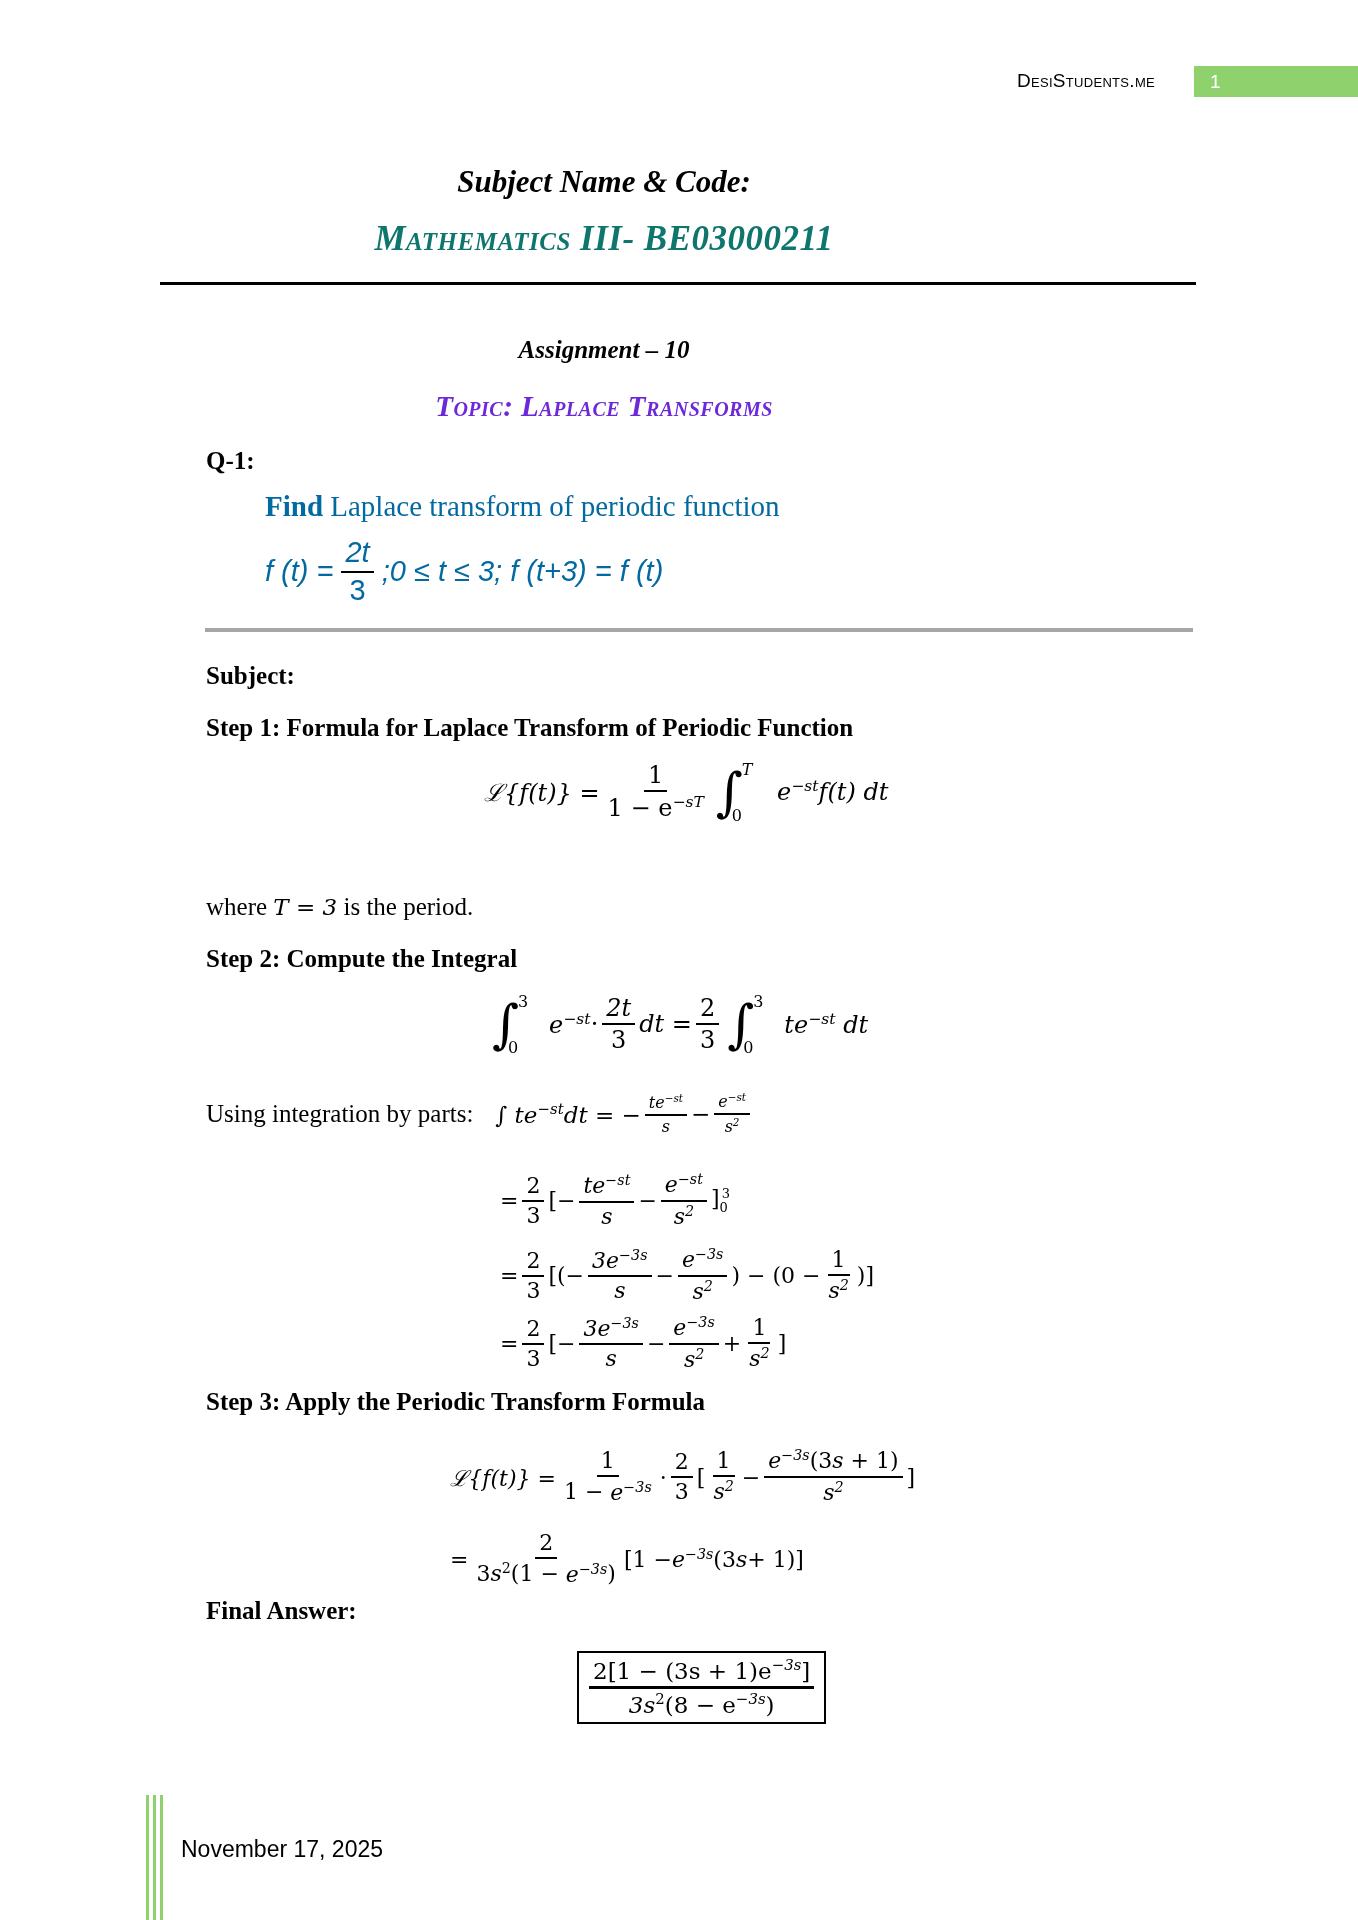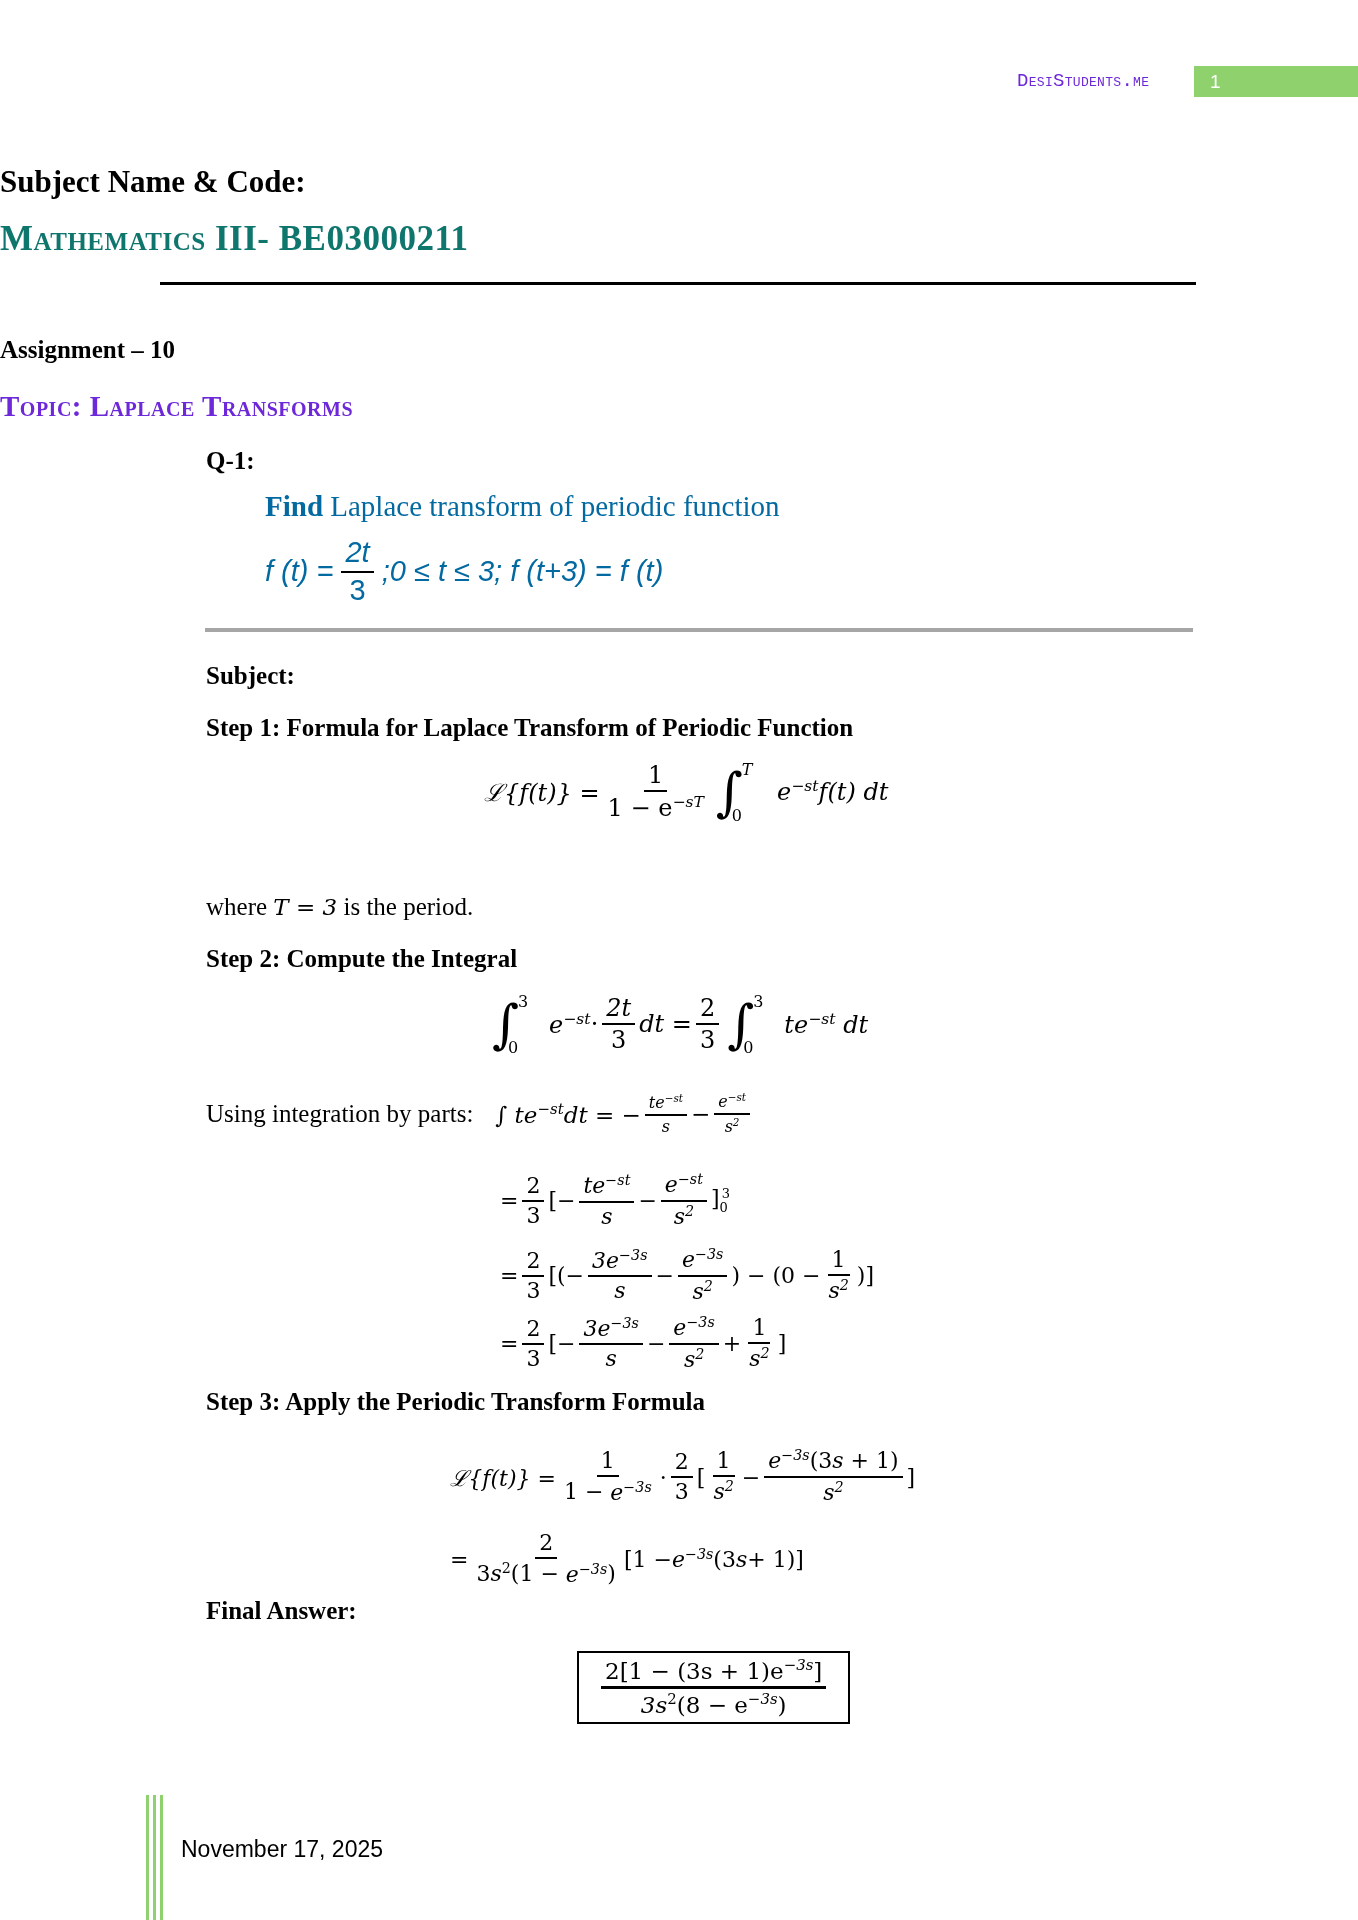--- a/index.html
+++ b/index.html
@@ -1,28 +1,28 @@
 <!DOCTYPE html>
 <html><head>
 <meta charset="utf-8">
 <style>
   html, body { margin: 0; padding: 0; background: #ffffff; }
   body { width: 1358px; height: 1920px; position: relative; overflow: hidden;
          font-family: "Liberation Serif", serif; color: #000; }
   .abs { position: absolute; }
 
   
-  .site-name { left: 1017px; top: 70px; font-family: Liberation Mono, monospace; font-size: 19px;
-               color: #6d28d9; font-variant: small-caps; letter-spacing: 0.3px; }
+  .site-name { left: 1017px; top: 70px; font-family: Liberation Sans, sans-serif; font-size: 19px;
+               color: #000000; font-variant: small-caps; letter-spacing: 0.3px; }
   .page-tab { left: 1194px; top: 66px; width: 164px; height: 31px; background: #8fd16d;
               color: #ffffff; font-family: "Liberation Sans", sans-serif; font-size: 19px;
               line-height: 31px; padding-left: 16px; box-sizing: border-box; }
 
   
-  .center { left: 0; width: 1208px; text-align: left; }
+  .center { left: 0; width: 1208px; text-align: center; font-style: italic; }
   .subj-label { top: 164px; font-size: 31px; font-weight: bold; }
   .subj-code { top: 219px; font-size: 35px; font-weight: bold; color: #0f766e; font-variant: small-caps; letter-spacing: 0.5px; }
   .rule-black { left: 160px; top: 282px; width: 1036px; height: 3px; background: #000; }
   .assign { top: 336px; font-size: 25px; font-weight: bold; }
   .topic { top: 390px; font-size: 29px; font-weight: bold; color: #6d28d9; font-variant: small-caps; letter-spacing: 0.5px; }
 
   .qlabel { left: 206px; top: 447px; font-size: 25px; font-weight: bold; }
   .qimg { left: 265px; top: 490px; font-size: 29px; color: #0369a1; }
   .qimg .find { font-weight: bold; }
   .qimg .formula { margin-top: 14px; font-family: "Liberation Sans", sans-serif; font-size: 29px; display: flex; align-items: center; gap: 4px; }
@@ -36,21 +36,21 @@
   .mr { font-family: "DejaVu Serif", serif; font-style: normal; }
   .frac { display: inline-flex; flex-direction: column; align-items: center; vertical-align: middle; margin: 0 4px; }
   .frac .num { border-bottom: 2px solid #000; padding: 0 4px 2px; line-height: 1.1; }
   .frac .den { padding: 2px 4px 0; line-height: 1.1; }
   .eq { font-family: "DejaVu Serif", serif; font-size: 24px; display: flex; align-items: center; white-space: nowrap; }
   .int { display: inline-flex; align-items: center; position: relative; font-size: 52px; font-style: normal; margin: 0 6px 0 4px; line-height: 1; }
   .int .ub { position: absolute; font-size: 16px; top: -4px; left: 26px; }
   .int .lb { position: absolute; font-size: 16px; bottom: -6px; left: 16px; }
   sup { font-size: 0.65em; }
 
-  .boxed { left: 577px; top: 1651px; border: 2px solid #000; padding: 4px 18px; }
+  .boxed { left: 577px; top: 1651px; border: 2px solid #000; padding: 4px 6px; }
   .boxed .frac .num { border-bottom: 3px solid #000; }
 
   
   .footer-bars { left: 146px; top: 1795px; width: 18px; height: 125px; display: flex; gap: 4px; }
   .footer-bars span { width: 3px; height: 100%; background: #8fd16d; }
   .footer-date { left: 181px; top: 1836px; font-family: "Liberation Sans", sans-serif; font-size: 23px; color: #000; }
 </style>
 </head>
 <body>
 

